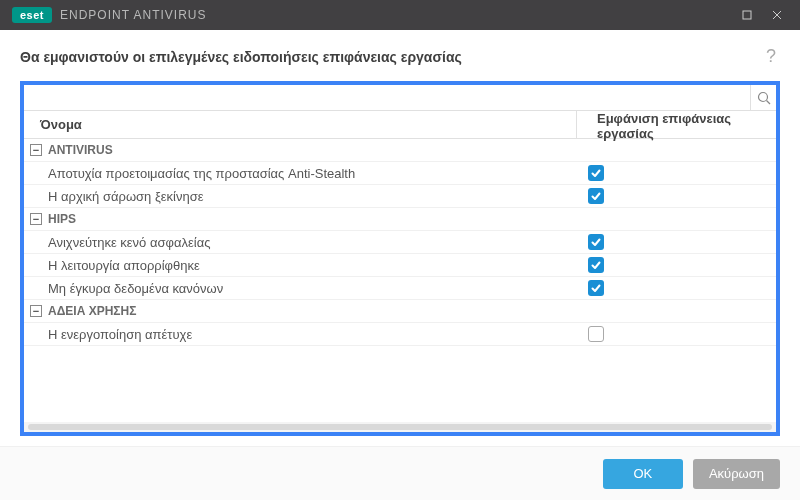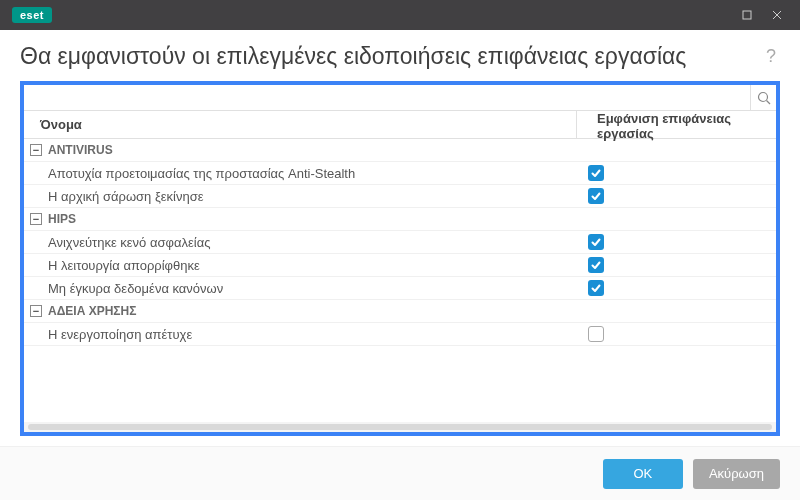--- a/index.html
+++ b/index.html
@@ -50,22 +50,22 @@
     cursor: pointer;
   }
   .titlebar-btn svg { stroke: #ccc; }
   
   .header {
     display: flex;
     align-items: center;
     padding: 12px 20px 10px 20px;
   }
   .header h1 {
-    font-size: 23px;
-    font-weight: 400;
+    font-size: 14px;
+    font-weight: 700;
     color: #3f3f3f;
   }
   .header-spacer { flex: 1; }
   .help-icon {
     color: #aaa;
     font-size: 18px;
     cursor: pointer;
     padding: 4px;
   }
   
@@ -223,20 +223,21 @@
     padding: 0 16px;
   }
   .btn-primary { background: #36a6e0; color: #fff; }
   .btn-secondary { background: #a8a8a8; color: #fff; }
 </style>
 </head>
 <body>
 
 <div class="titlebar">
   <span class="brand-badge">eset</span>
+  <span class="titlebar-title">ENDPOINT ANTIVIRUS</span>
   <span class="titlebar-spacer"></span>
   <div class="titlebar-btn">
     <svg width="10" height="10" viewBox="0 0 10 10" fill="none" stroke-width="1">
         <rect x="1" y="1" width="8" height="8"></rect>
       </svg>
   </div>
   <div class="titlebar-btn">
     <svg width="10" height="10" viewBox="0 0 10 10" fill="none" stroke-width="1">
         <line x1="1" y1="1" x2="9" y2="9"></line>
         <line x1="9" y1="1" x2="1" y2="9"></line>

